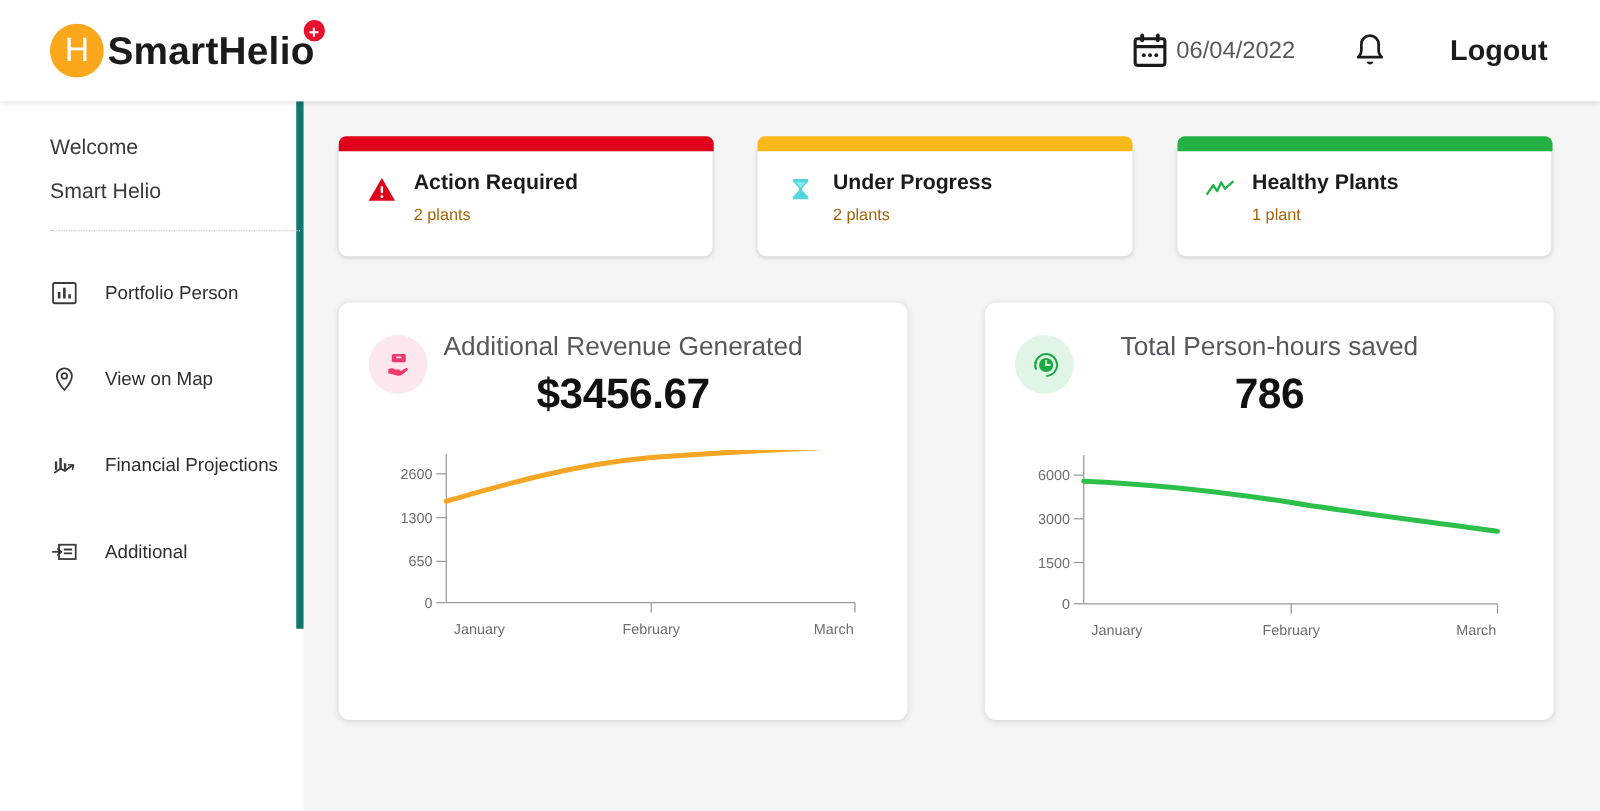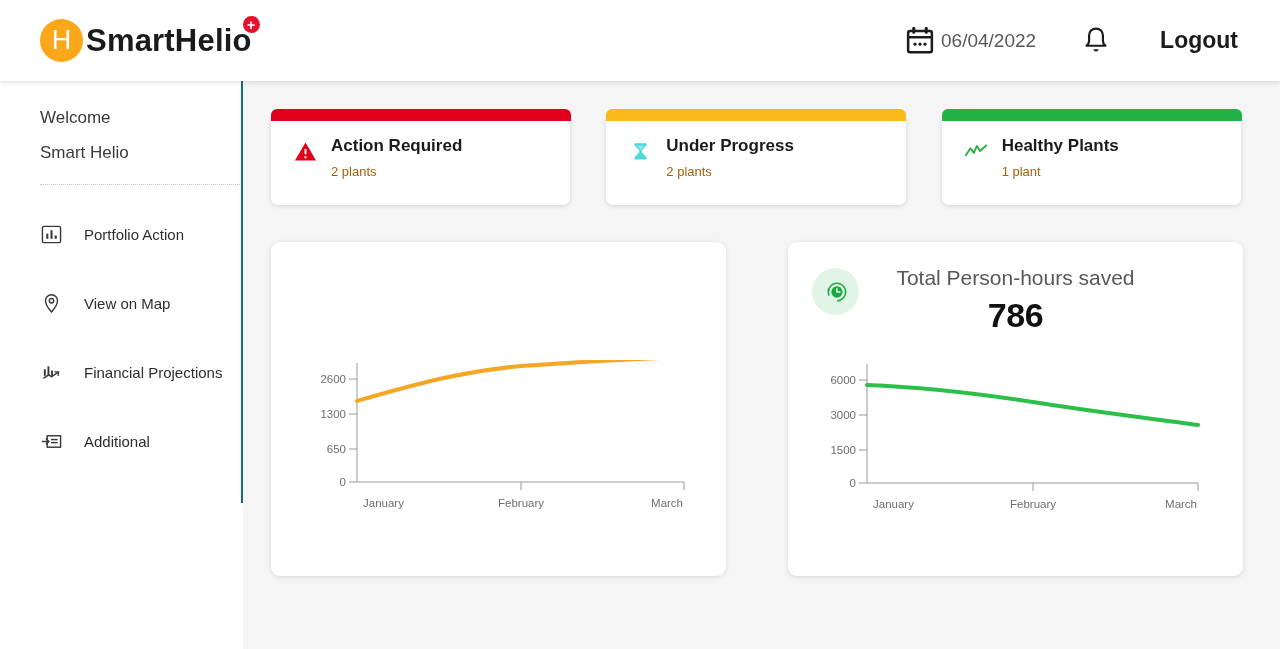--- a/index.html
+++ b/index.html
@@ -54,21 +54,21 @@
     font-size: 23px; font-weight: 700; color: #1b1b1b;
     margin-left: 50px; cursor: pointer;
     font-family: "Liberation Sans", sans-serif;
   }
 
   
   .sidebar {
     position: absolute; left: 0; top: 81px;
     width: 243px; height: 422px;
     background: #ffffff;
-    border-right: 2px solid #0f766e;
+    border-right: 6px solid #0f766e;
   }
   .welcome-block { padding: 28px 0 0 40px; }
   .welcome-line {
     font-size: 17px; color: #3a3a3a; line-height: 1;
     font-family: "Liberation Sans", sans-serif;
   }
   .welcome-line + .welcome-line { margin-top: 18px; }
   .side-div {
     margin: 23px 0 0 40px; width: 200px;
     border-top: 1px dotted #c9c9c9;
@@ -213,21 +213,21 @@
 
     <div class="nav-item">
       <span class="nav-ico">
         <svg viewBox="0 0 22 22" width="21" height="21">
           <rect x="1.5" y="2.5" width="19" height="17" rx="1.5" fill="none" stroke="#3a3a3a" stroke-width="1.5"></rect>
           <rect x="5.5" y="10" width="2.2" height="5.5" fill="#3a3a3a"></rect>
           <rect x="9.9" y="6.5" width="2.2" height="9" fill="#3a3a3a"></rect>
           <rect x="14.3" y="12" width="2.2" height="3.5" fill="#3a3a3a"></rect>
         </svg>
       </span>
-      <span class="nav-label">Portfolio Action</span>
+      <span class="nav-label">Portfolio Person</span>
     </div>
 
     <div class="nav-item">
       <span class="nav-ico">
         <svg viewBox="0 0 22 22" width="21" height="21">
           <path d="M11 1.8c-3.5 0-6.3 2.8-6.3 6.3 0 4.7 6.3 11.8 6.3 11.8s6.3-7.1 6.3-11.8c0-3.5-2.8-6.3-6.3-6.3z" fill="none" stroke="#3a3a3a" stroke-width="1.5"></path>
           <circle cx="11" cy="8.1" r="2.3" fill="none" stroke="#3a3a3a" stroke-width="1.5"></circle>
         </svg>
       </span>
       <span class="nav-label">View on Map</span>
@@ -312,20 +312,31 @@
           <div class="status-sub">1 plant</div>
         </div>
       </div>
     </div>
 
   </div>
 
   <div class="charts-row">
 
     <div class="chart-card">
+      <div class="chart-head">
+        <div class="chart-ico-wrap pink">
+          <svg viewBox="0 0 28 28" width="26" height="26">
+            <rect x="8" y="4.5" width="12" height="7.2" rx="1.4" fill="#F2396B"></rect>
+            <rect x="11.6" y="6.6" width="4.8" height="1.5" rx=".7" fill="#FDE7EE"></rect>
+            <path d="M5 17.6c2-1.2 4.2-1 5.6.3h3.6c1.1 0 1.1 1.7 0 1.7h-3.3c2.3.3 4.1-.1 5.9-1.1l3.2-1.8c1.2-.7 2.5.9 1.5 1.9l-4.4 3.6c-1.4 1.1-3 1.4-4.8.9L5 21z" fill="#F2396B"></path>
+          </svg>
+        </div>
+        <div class="chart-title">Additional Revenue Generated</div>
+        <div class="chart-value">$3456.67</div>
+      </div>
 
       <div class="chart-plot">
         <svg viewBox="0 0 455 180" width="455" height="180">
 
           <text x="75" y="23" text-anchor="end" font-size="11.5" fill="#6e6e6e">2600</text>
           <text x="75" y="58" text-anchor="end" font-size="11.5" fill="#6e6e6e">1300</text>
           <text x="75" y="93" text-anchor="end" font-size="11.5" fill="#6e6e6e">650</text>
           <text x="75" y="126" text-anchor="end" font-size="11.5" fill="#6e6e6e">0</text>
 
           <line x1="78" y1="19" x2="86" y2="19" stroke="#9a9a9a" stroke-width="1"></line>

